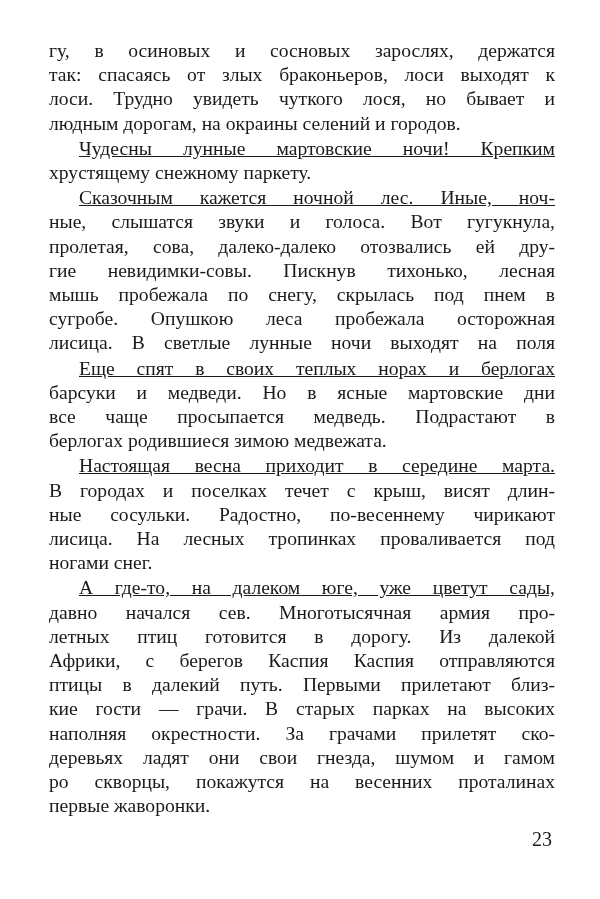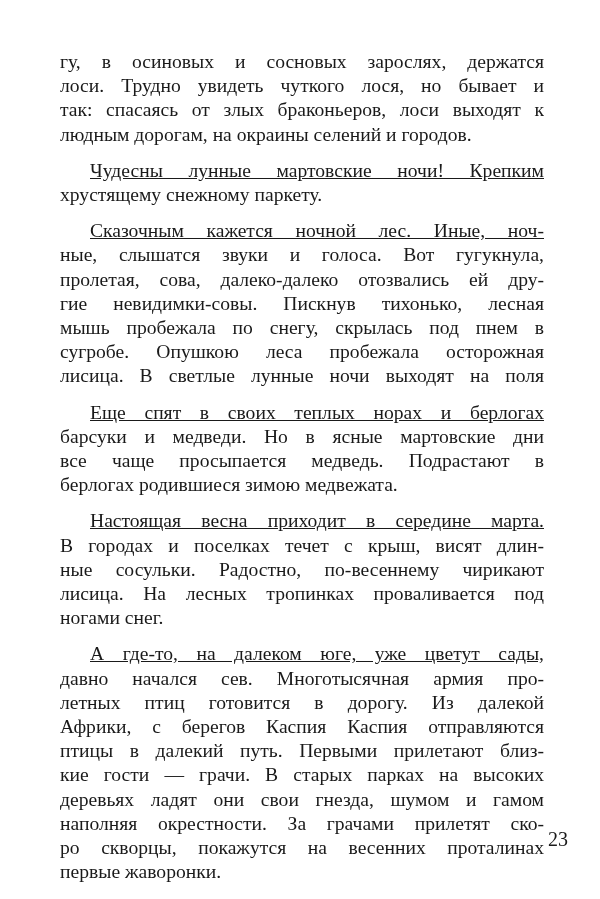--- a/index.html
+++ b/index.html
@@ -14,21 +14,21 @@
       overflow: hidden;
       color: #1a1a1a;
     }
     .page {
       position: absolute;
       left: 48px;
       top: 38px;
       width: 508px;
     }
     .para {
-      margin: 12px;
+      margin: 1px;
       font-family: "Liberation Serif", "DejaVu Serif", serif;
       font-size: 19.6px;
       line-height: 24.2px;
       text-align: justify;
       text-align-last: justify;
     }
     .para .line {
       display: block;
       text-align: justify;
       text-align-last: justify;
@@ -42,31 +42,30 @@
       padding-left: 30px;
       text-decoration: underline;
     }
     .page-number {
       position: absolute;
       left: 532px;
       top: 828px;
       font-family: "Liberation Serif", "DejaVu Serif", serif;
       font-size: 20px;
       color: #1a1a1a;
-      margin-left: 16px;
     }
   </style>
 </head>
 <body>
 
 <div class="page">
   <p class="para">
     <span class="line">гу, в осиновых и сосновых зарослях, держатся</span>
+    <span class="line">так: спасаясь от злых браконьеров, лоси выходят к</span>
     <span class="line">лоси. Трудно увидеть чуткого лося, но бывает и</span>
-    <span class="line">так: спасаясь от злых браконьеров, лоси выходят к</span>
     <span class="line last">людным дорогам, на окраины селений и городов.</span>
   </p>
   <p class="para">
     <span class="line indent">Чудесны лунные мартовские ночи! Крепким</span>
     <span class="line last">хрустящему снежному паркету.</span>
   </p>
   <p class="para">
     <span class="line indent">Сказочным кажется ночной лес. Иные, ноч-</span>
     <span class="line">ные, слышатся звуки и голоса. Вот гугукнула,</span>
     <span class="line">пролетая, сова, далеко-далеко отозвались ей дру-</span>
@@ -88,20 +87,20 @@
     <span class="line">лисица. На лесных тропинках проваливается под</span>
     <span class="line last">ногами снег.</span>
   </p>
   <p class="para">
     <span class="line indent">А где-то, на далеком юге, уже цветут сады,</span>
     <span class="line">давно начался сев. Многотысячная армия про-</span>
     <span class="line">летных птиц готовится в дорогу. Из далекой</span>
     <span class="line">Африки, с берегов Каспия Каспия отправляются</span>
     <span class="line">птицы в далекий путь. Первыми прилетают близ-</span>
     <span class="line">кие гости — грачи. В старых парках на высоких</span>
+    <span class="line">наполняя окрестности. За грачами прилетят ско-</span>
     <span class="line">деревьях ладят они свои гнезда, шумом и гамом</span>
-    <span class="line">наполняя окрестности. За грачами прилетят ско-</span>
     <span class="line">ро скворцы, покажутся на весенних проталинах</span>
     <span class="line last">первые жаворонки.</span>
   </p>
 </div>
 
 <div class="page-number">23</div>
 
 </body></html>

